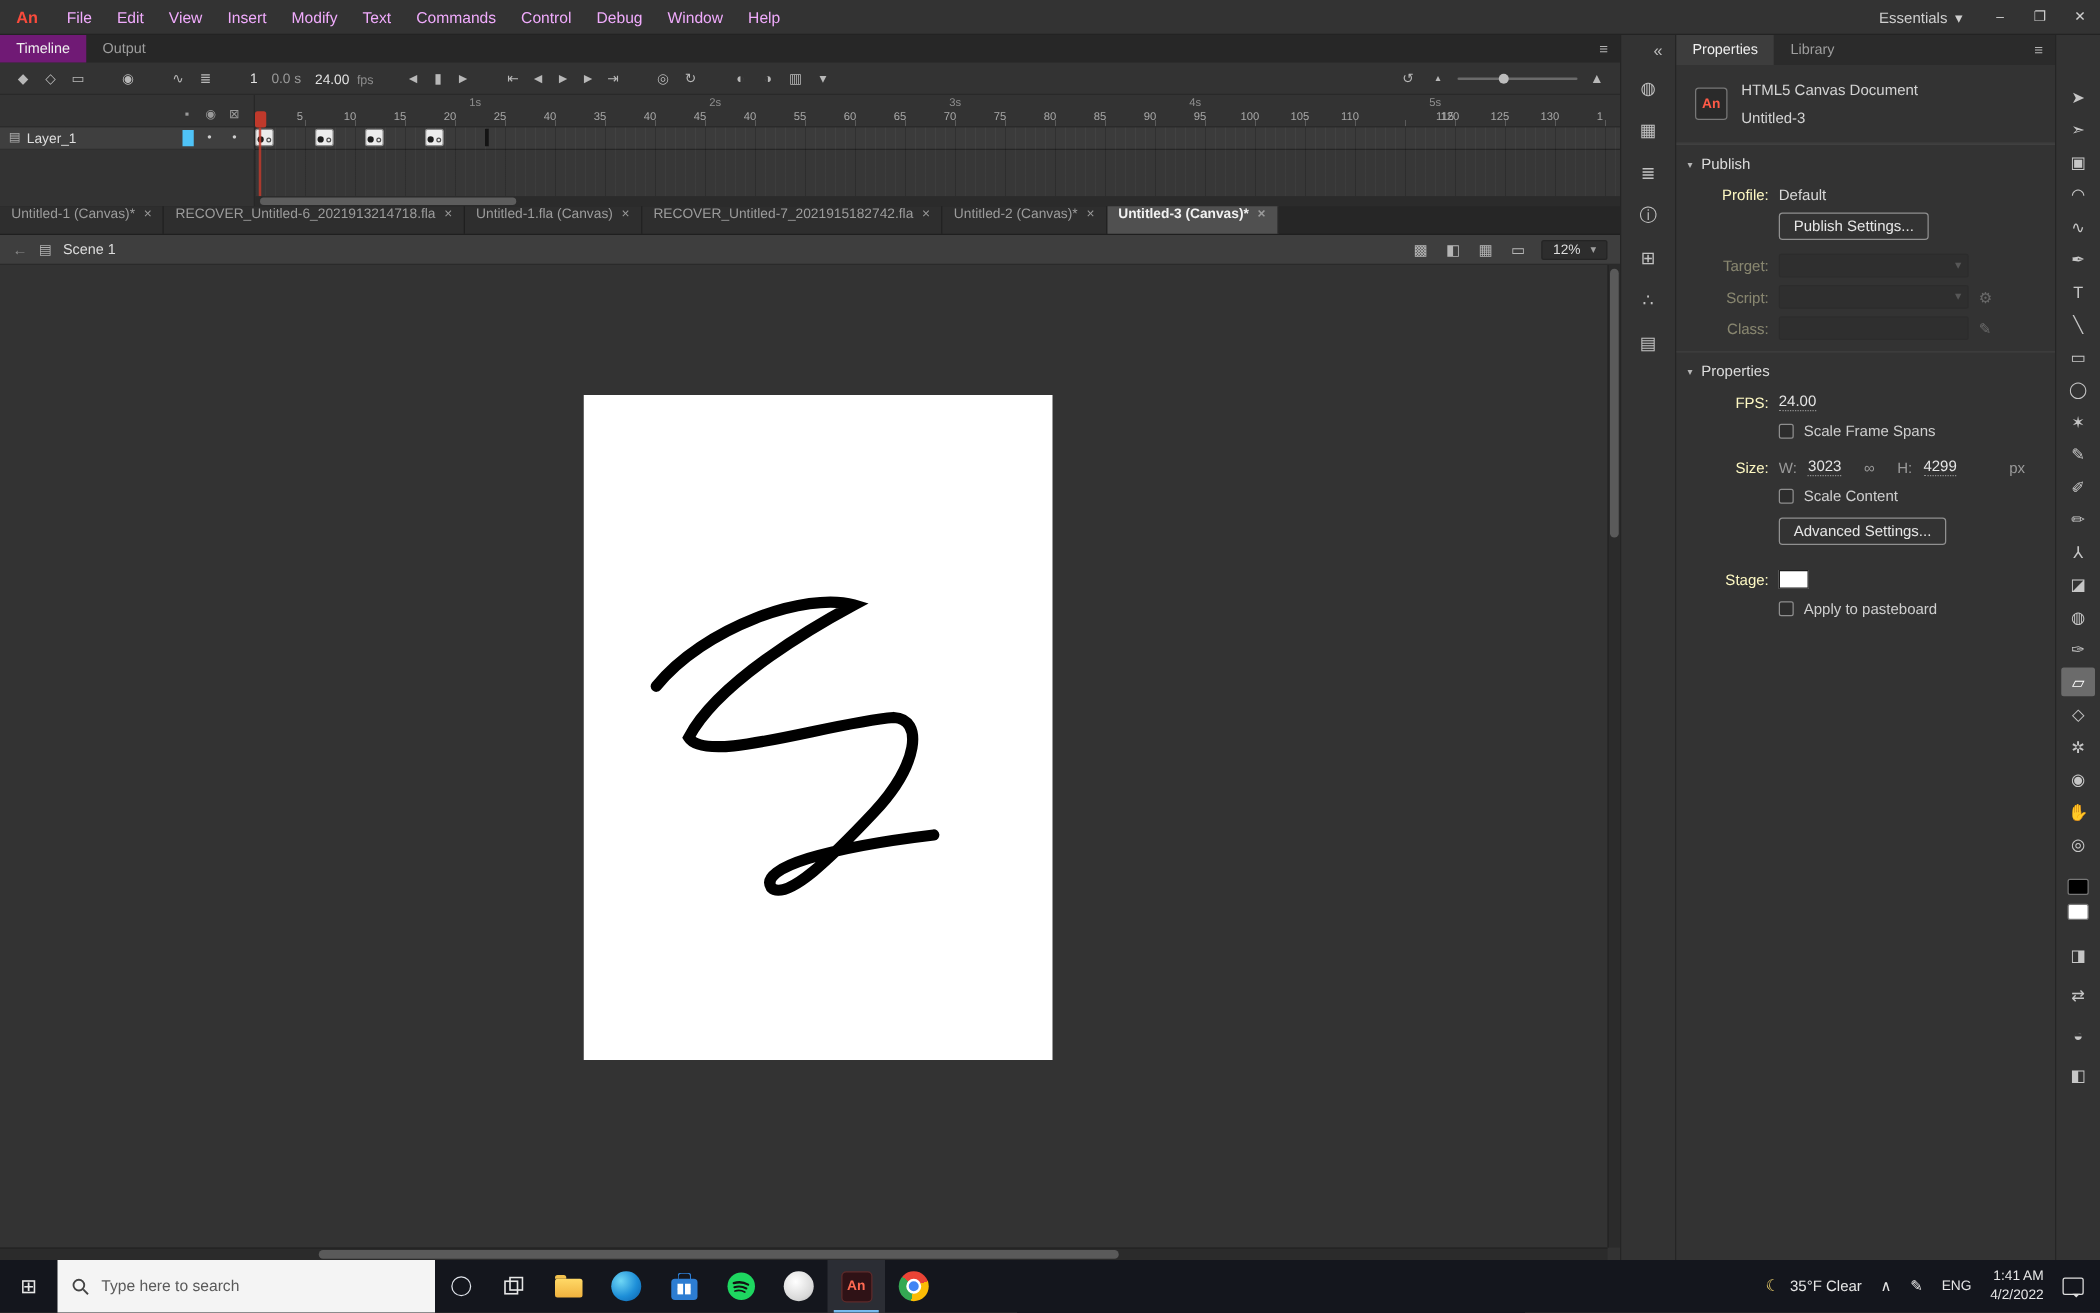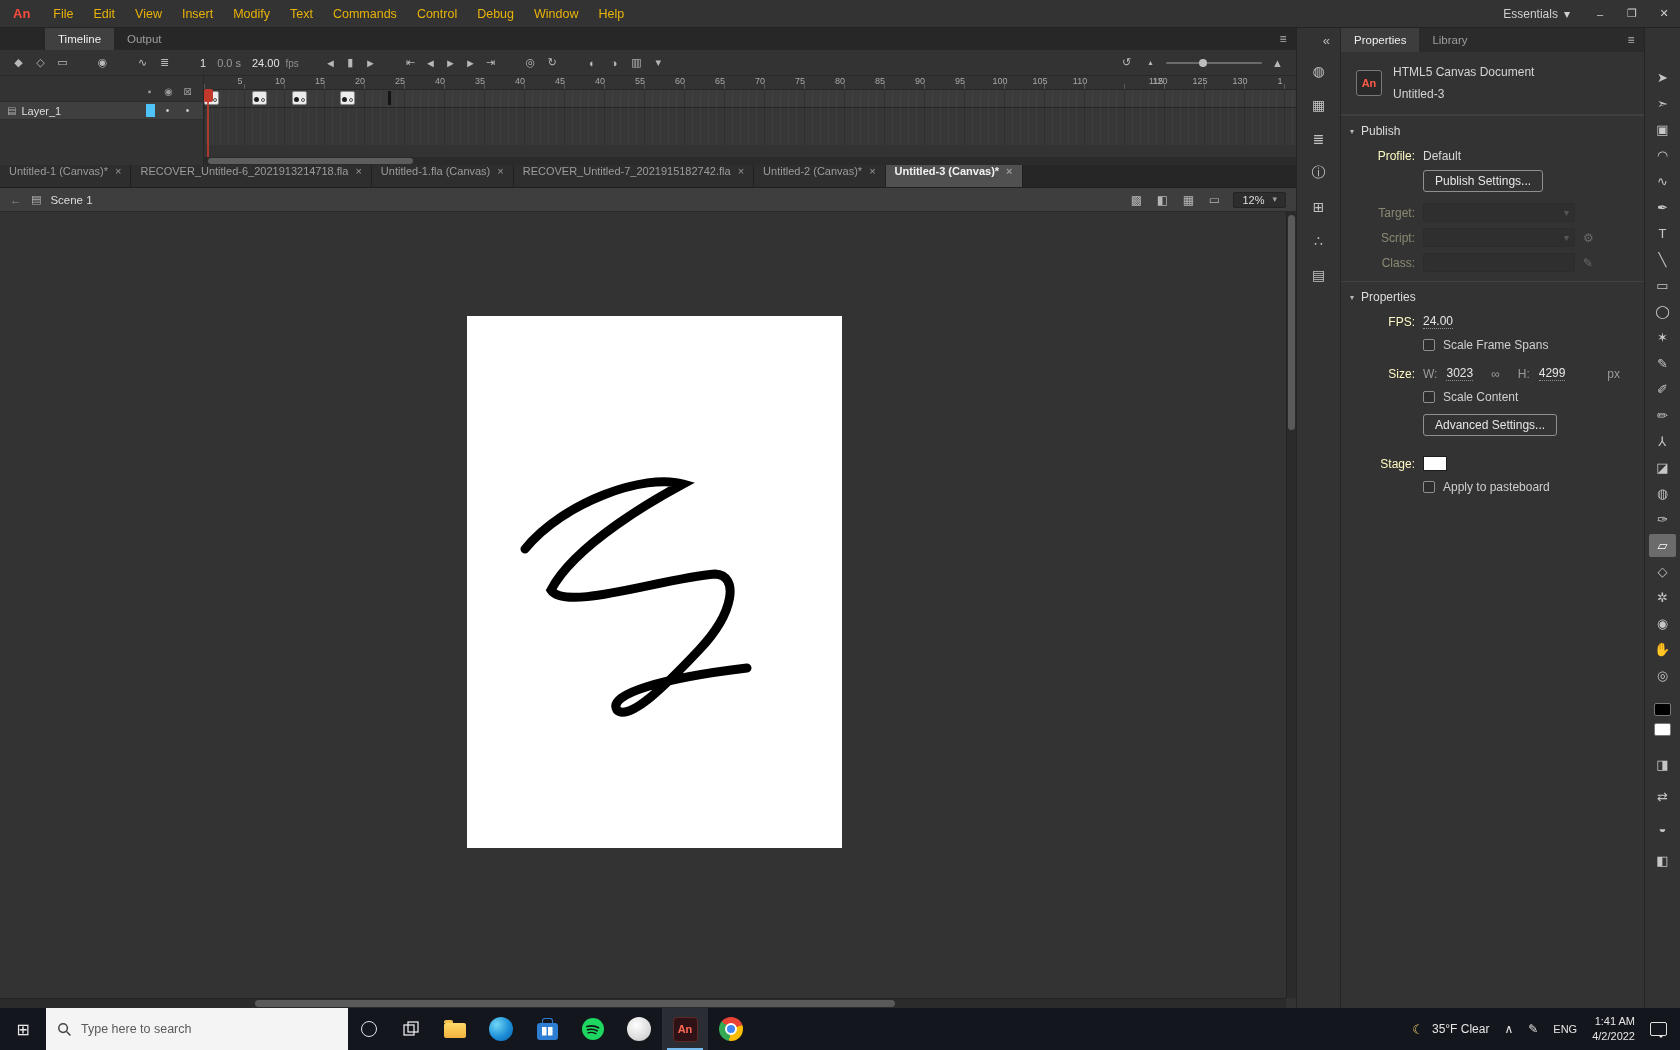--- a/index.html
+++ b/index.html
@@ -7,30 +7,30 @@
     font-family:"Liberation Sans","DejaVu Sans",sans-serif; font-size:12px; color:#cfcfcf;
     -webkit-font-smoothing:antialiased; }
   .abs { position:absolute; }
   .flex { flex:1; }
   .icon { display:inline-flex; align-items:center; justify-content:center; }
 
   
   #menubar { left:0; top:0; width:1680px; height:28px; background:#333;
     border-bottom:1px solid #232323; display:flex; align-items:center; }
   #app-logo { color:#fa4b3c; font-weight:bold; font-size:13px; padding:0 13px; }
-  .menu-item { padding:0 10px; color:#eab308; font-size:12.5px; height:28px; line-height:28px; }
+  .menu-item { padding:0 10px; color:#f0abfc; font-size:12.5px; height:28px; line-height:28px; }
   #workspace { display:flex; align-items:center; gap:6px; color:#cfcfcf; padding:0 14px; }
   .winbtn { width:32px; height:28px; display:inline-flex; align-items:center; justify-content:center;
     color:#cfcfcf; font-size:11px; }
 
   
   #timeline { left:0; top:28px; width:1296px; height:137px; background:#333; }
   .tl-tabs { height:22px; background:#272727; display:flex; align-items:stretch; }
   .ptab { padding:0 13px; line-height:22px; color:#9e9e9e; font-size:11.5px; }
-  .ptab.active { background:#404040; color:#efefef;margin-left:45px; }
+  .ptab.active { background:#701a75; color:#efefef; }
   .panel-menu { margin-left:auto; width:26px; display:flex; align-items:center; justify-content:center; color:#b5b5b5; }
   .tl-toolbar { height:26px; display:flex; align-items:center; padding:0 10px; gap:7px;
     border-bottom:1px solid #292929; color:#b8b8b8; }
   .tbi { width:17px; height:18px; display:inline-flex; align-items:center; justify-content:center;
     font-size:11px; color:#b8b8b8; }
   .tgap { width:9px; }
   .tl-num { color:#e3e3e3; font-size:11px; padding:0 4px; }
   .tl-dim { color:#9a9a9a; font-size:11px; }
   .fps-unit { color:#8d8d8d; font-size:10px; margin-left:2px; }
   .zoom-track { width:96px; height:2px; background:#6a6a6a; border-radius:2px; position:relative; }
@@ -310,20 +310,27 @@
       <div class="layer-row">
         <span class="layer-page">▤</span>
         <span>Layer_1</span>
         <span class="flex"></span>
         <span class="lcolor" style="background: rgb(79, 195, 247);"></span>
         <span class="ldot">•</span>
         <span class="ldot">•</span>
       </div>
     </div>
     <div class="tl-frames">
+      <div id="ruler-seconds">
+          <span class="snum" style="left: 184px;">1s</span>
+          <span class="snum" style="left: 376px;">2s</span>
+          <span class="snum" style="left: 568px;">3s</span>
+          <span class="snum" style="left: 760px;">4s</span>
+          <span class="snum" style="left: 952px;">5s</span>
+        </div>
       <div id="ruler-frames">
           <span class="fnum" style="left: 36px;">5</span>
           <span class="fnum" style="left: 76px;">10</span>
           <span class="fnum" style="left: 116px;">15</span>
           <span class="fnum" style="left: 156px;">20</span>
           <span class="fnum" style="left: 196px;">25</span>
           <span class="fnum" style="left: 236px;">40</span>
           <span class="fnum" style="left: 276px;">35</span>
           <span class="fnum" style="left: 316px; margin-top: 30px;">40</span>
           <span class="fnum" style="left: 356px;">45</span>

